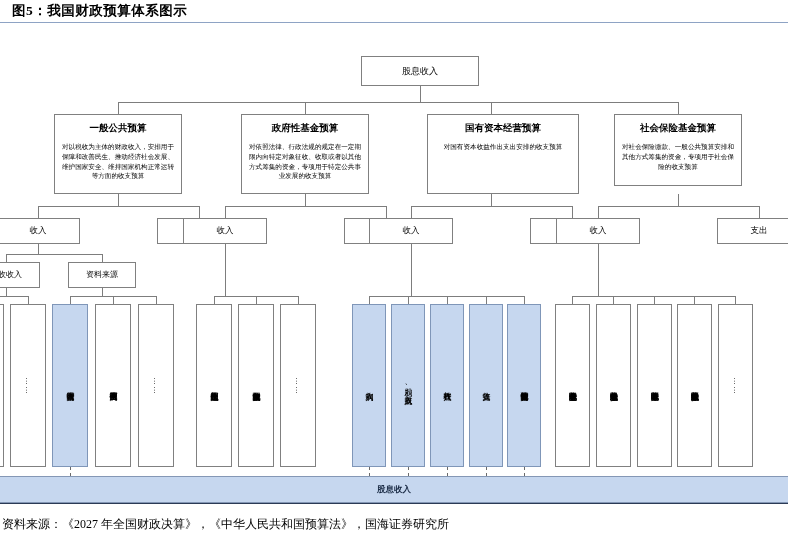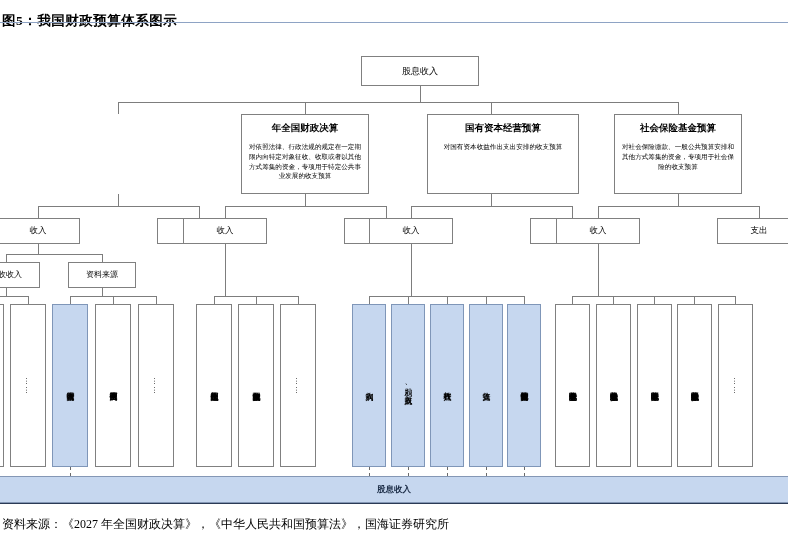--- a/index.html
+++ b/index.html
@@ -7,26 +7,26 @@
     width:788px;height:549px;
     background:#ffffff;
     font-family:"Liberation Sans","DejaVu Sans",sans-serif;
     color:#000;
     overflow:hidden;
     position:relative;
   }
 
   
   #fig-title{
-    position:absolute;left:0;top:12px;width:788px;height:20px;
+    position:absolute;left:0;top:2px;width:788px;height:20px;
     font-family:"Liberation Serif","DejaVu Serif",serif;
     font-size:13.5px;font-weight:bold;
     letter-spacing:.5px;
     white-space:nowrap;
-    padding-left:2px;
+    padding-left:12px;
     box-sizing:border-box;
   }
   #title-rule{
     position:absolute;left:0;top:22px;width:788px;height:0;
     border-top:1.4px solid #8ea3c4;
   }
 
   
   #source-rule{
     position:absolute;left:0;top:503px;width:788px;height:0;
@@ -115,29 +115,33 @@
   </div>
 
   <div class="v-line" style="left:420px;top:62px;height:16px;"></div>
 
   <div class="h-line" style="left:118px;top:78px;width:560px;"></div>
   <div class="v-line" style="left:118px;top:78px;height:12px;"></div>
   <div class="v-line" style="left:305px;top:78px;height:12px;"></div>
   <div class="v-line" style="left:491px;top:78px;height:12px;"></div>
   <div class="v-line" style="left:678px;top:78px;height:12px;"></div>
 
+  <div class="box cat-box" style="left:54px;top:90px;width:128px;height:80px;">
+    <div class="cat-title">一般公共预算</div>
+    <div class="cat-desc">对以税收为主体的财政收入，安排用于保障和改善民生、推动经济社会发展、维护国家安全、维持国家机构正常运转等方面的收支预算</div>
+  </div>
   <div class="box cat-box" style="left:241px;top:90px;width:128px;height:80px;">
-    <div class="cat-title">年全国财政决算</div>
+    <div class="cat-title">政府性基金预算</div>
     <div class="cat-desc">对依照法律、行政法规的规定在一定期限内向特定对象征收、收取或者以其他方式筹集的资金，专项用于特定公共事业发展的收支预算</div>
   </div>
   <div class="box cat-box" style="left:427px;top:90px;width:152px;height:80px;">
     <div class="cat-title">国有资本经营预算</div>
     <div class="cat-desc">对国有资本收益作出支出安排的收支预算</div>
   </div>
-  <div class="box cat-box" style="left:614px;top:90px;width:128px;height:80px;">
+  <div class="box cat-box" style="left:614px;top:90px;width:128px;height:72px;">
     <div class="cat-title">社会保险基金预算</div>
     <div class="cat-desc">对社会保险缴款、一般公共预算安排和其他方式筹集的资金，专项用于社会保险的收支预算</div>
   </div>
 
   <div class="v-line" style="left:118px;top:170px;height:12px;"></div>
   <div class="h-line" style="left:38px;top:182px;width:161px;"></div>
   <div class="v-line" style="left:38px;top:182px;height:12px;"></div>
   <div class="v-line" style="left:199px;top:182px;height:12px;"></div>
 
   <div class="v-line" style="left:305px;top:170px;height:12px;"></div>

